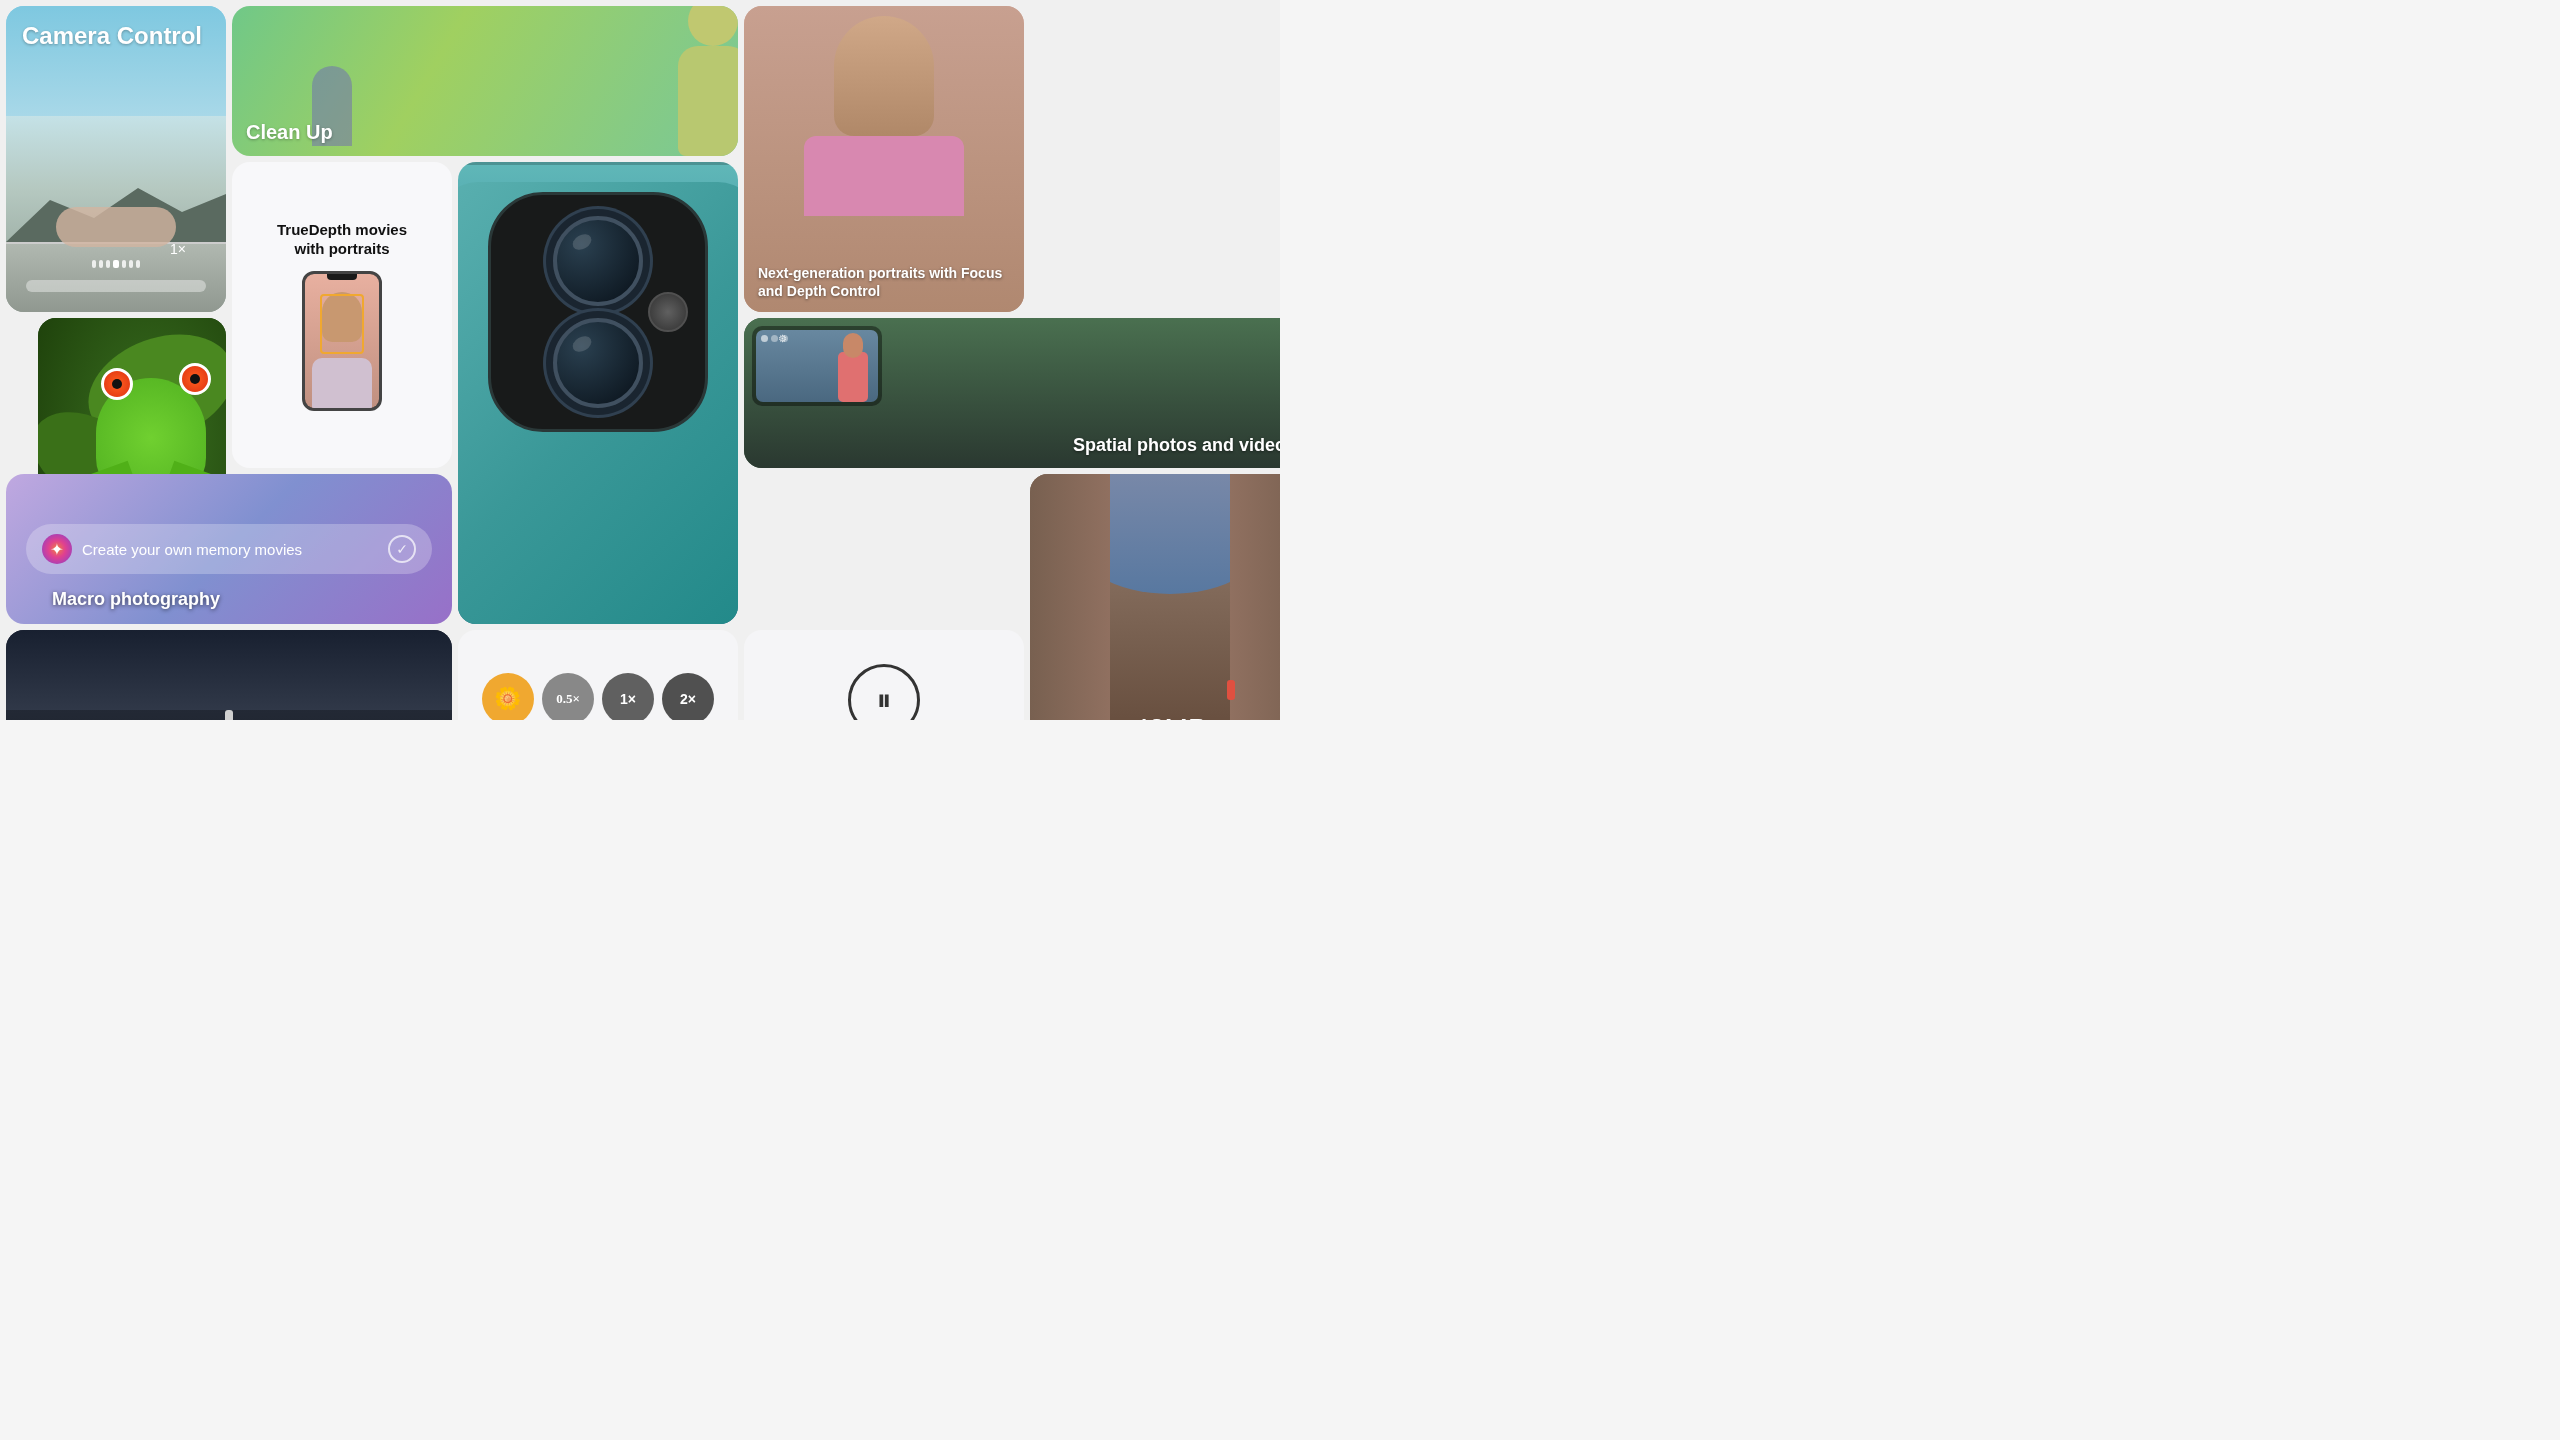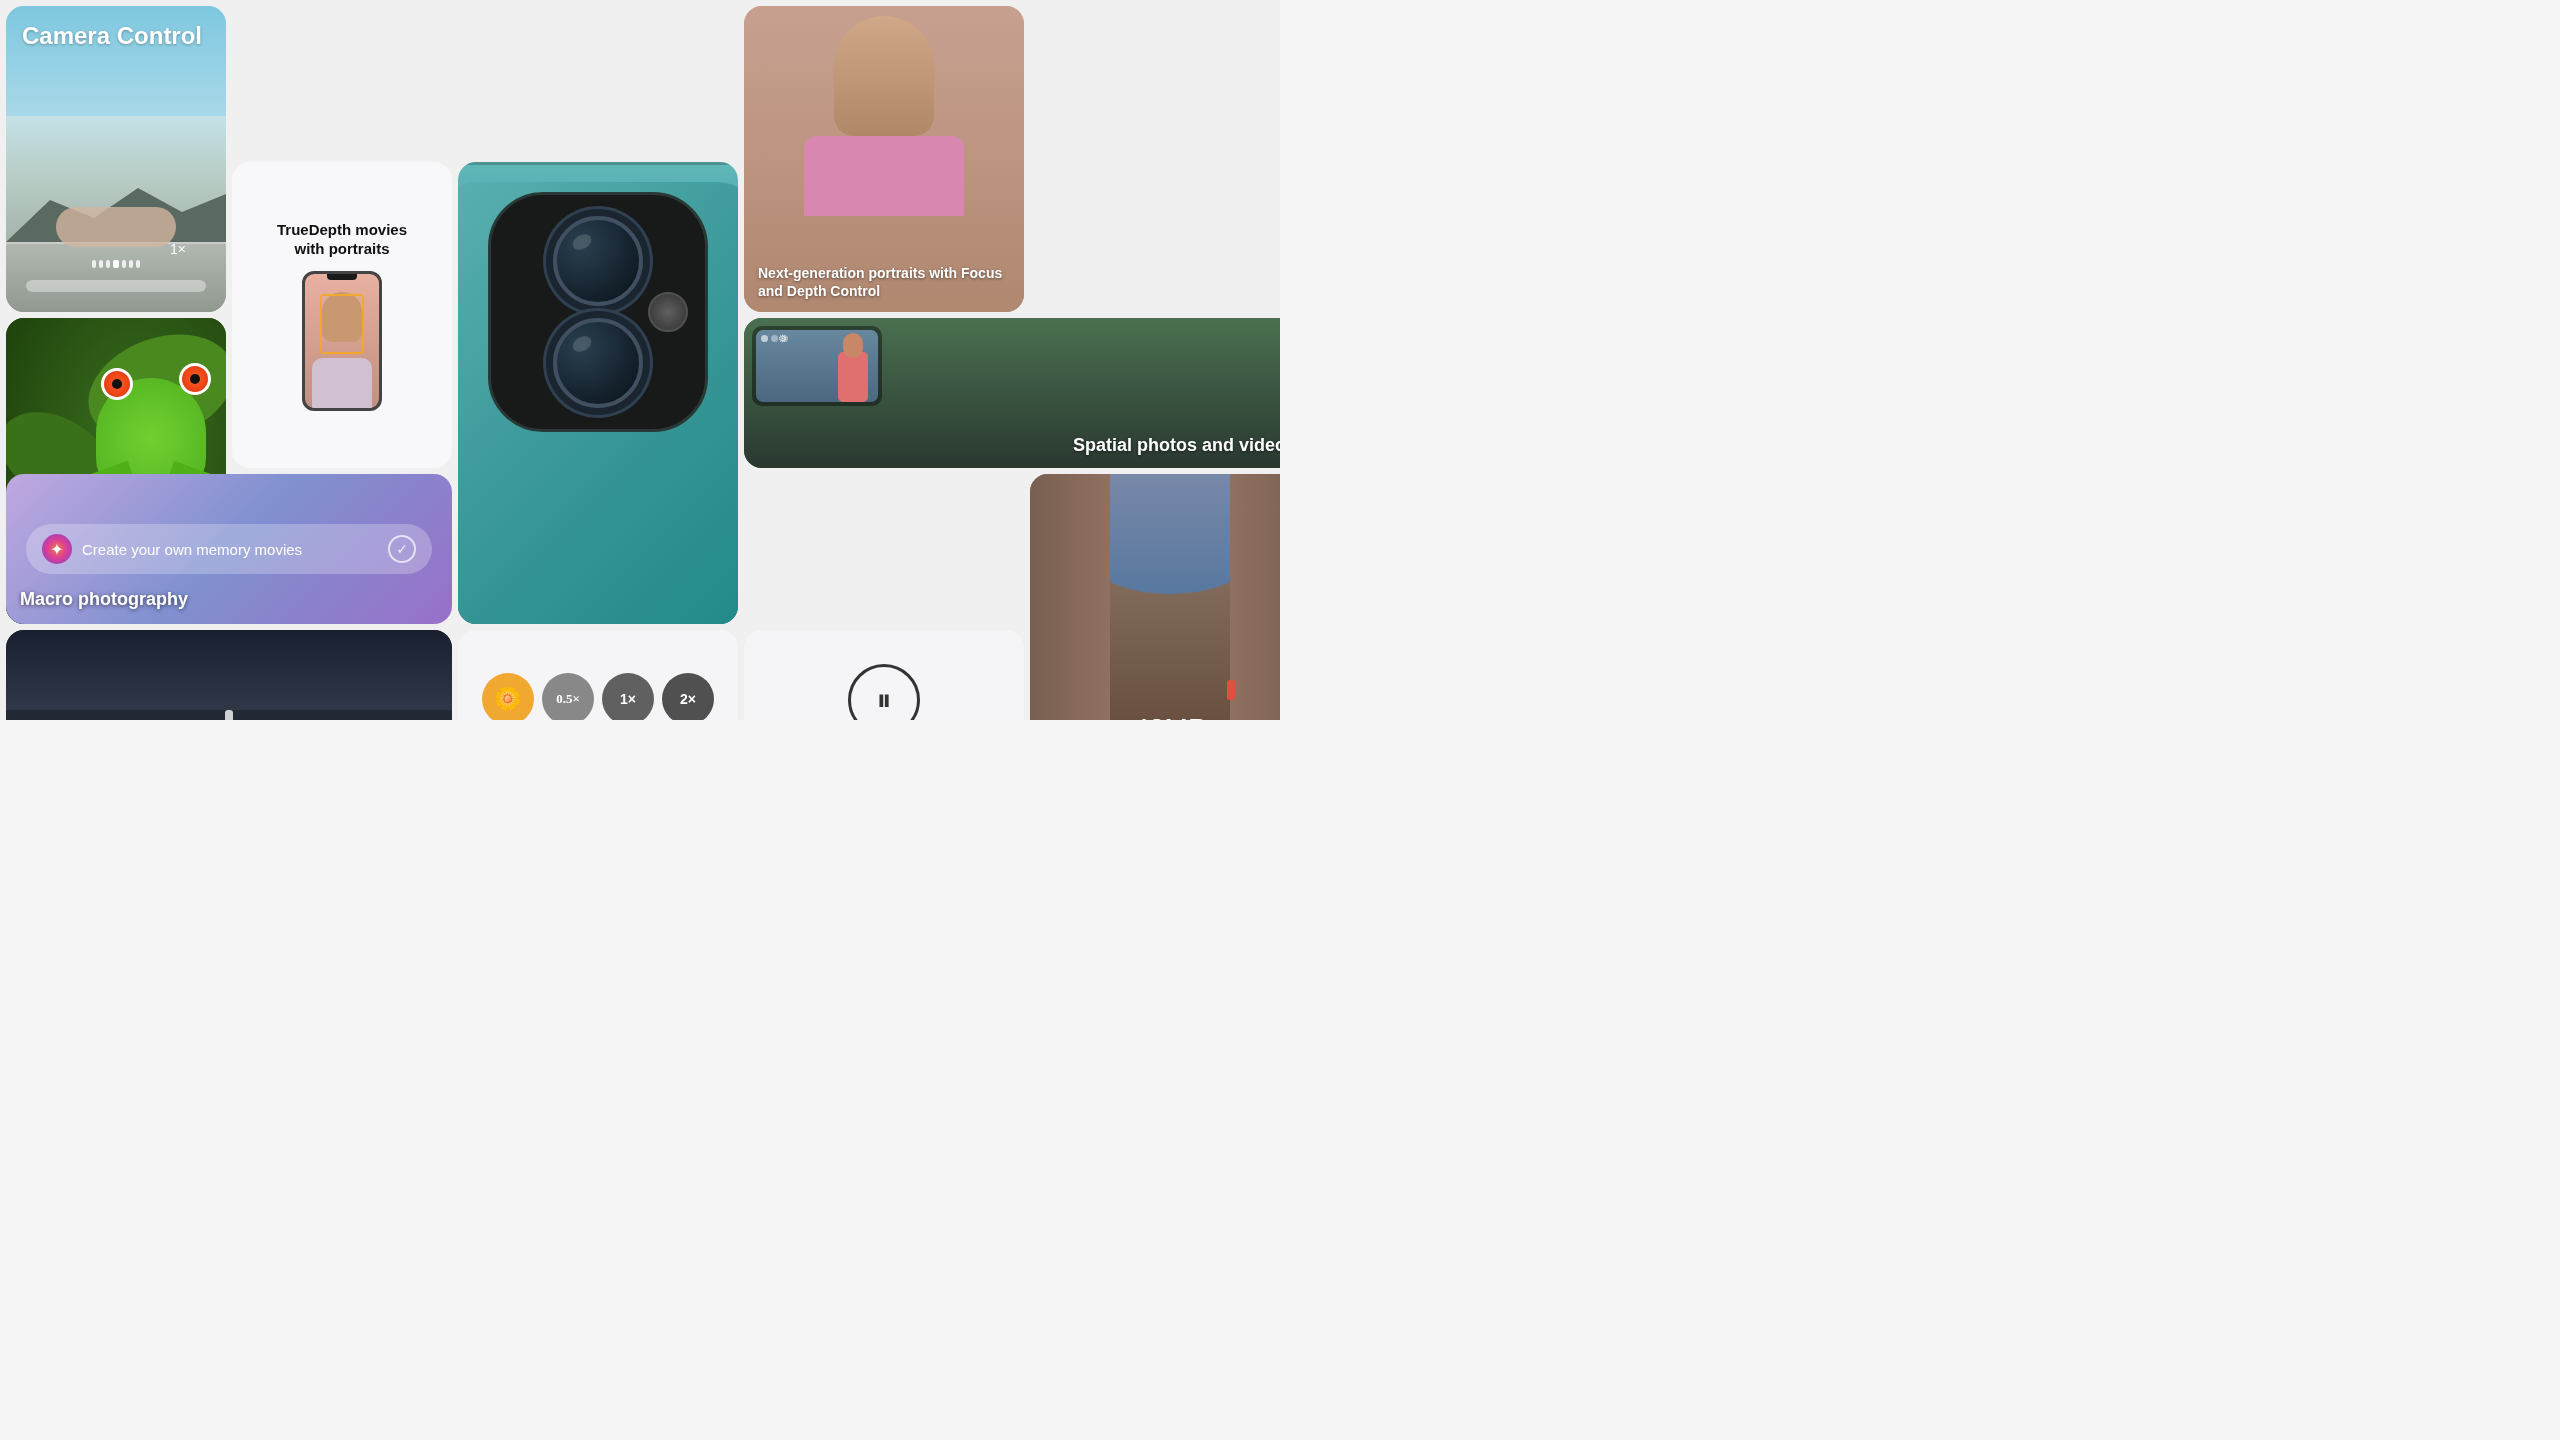--- a/index.html
+++ b/index.html
@@ -56,20 +56,21 @@
       grid-column: 5;
       grid-row: 1;
       background: #f8f8f8;
     }
 
     
     .card-macro {
       grid-column: 1;
       grid-row: 3 / 5;
       background: #2d5a1a;
+      margin-left: 32px;
     }
 
     
     .card-truedepth {
       grid-column: 2;
       grid-row: 2 / 4;
       background: #f8f8f8;
     }
 
     
@@ -555,20 +556,30 @@
       <div class="dot" style="background:rgba(255,255,255,1);width:6px;"></div>
       <div class="dot"></div>
         <div class="dot"></div>
         <div class="dot"></div>
     </div>
     <div class="camera-control-bar"></div>
     <div class="zoom-label">1×</div>
     <div class="title">Camera Control</div>
   </div>
 
+  <div class="card card-clean-up" style="grid-column:2/4; grid-row:1; background:linear-gradient(120deg,#70c888 0%,#a0d060 40%,#78c898 100%); position:relative; overflow:hidden;">
+
+    <div style="position:absolute;bottom:0;right:60px;">
+      <div style="width:50px;height:50px;background:#c0c870;border-radius:50%;position:absolute;bottom:110px;left:10px;"></div>
+      <div style="width:70px;height:110px;background:#b8c870;border-radius:20px 20px 8px 8px;position:absolute;bottom:0;"></div>
+    </div>
+
+    <div style="position:absolute;bottom:10px;left:80px;width:40px;height:80px;background:rgba(100,80,200,0.4);border-radius:20px 20px 0 0;"></div>
+    <div class="label" style="position:absolute;bottom:12px;left:14px;color:#fff;font-size:20px;font-weight:700;text-shadow:0 1px 3px rgba(0,0,0,0.3);">Clean Up</div>
+  </div>
 
   <div class="card card-search" style="grid-column:4; grid-row:1; background:#e8e8ec; display:flex; flex-direction:column; align-items:center; justify-content:center; gap:10px; padding:12px;">
     <div class="search-bar">
       <span style="color:#888;font-size:14px;">🔍</span>
       <span class="search-text">Natural language search</span>
       <div class="search-clear">
         <span>✕</span>
       </div>
     </div>
     <div class="search-results">

